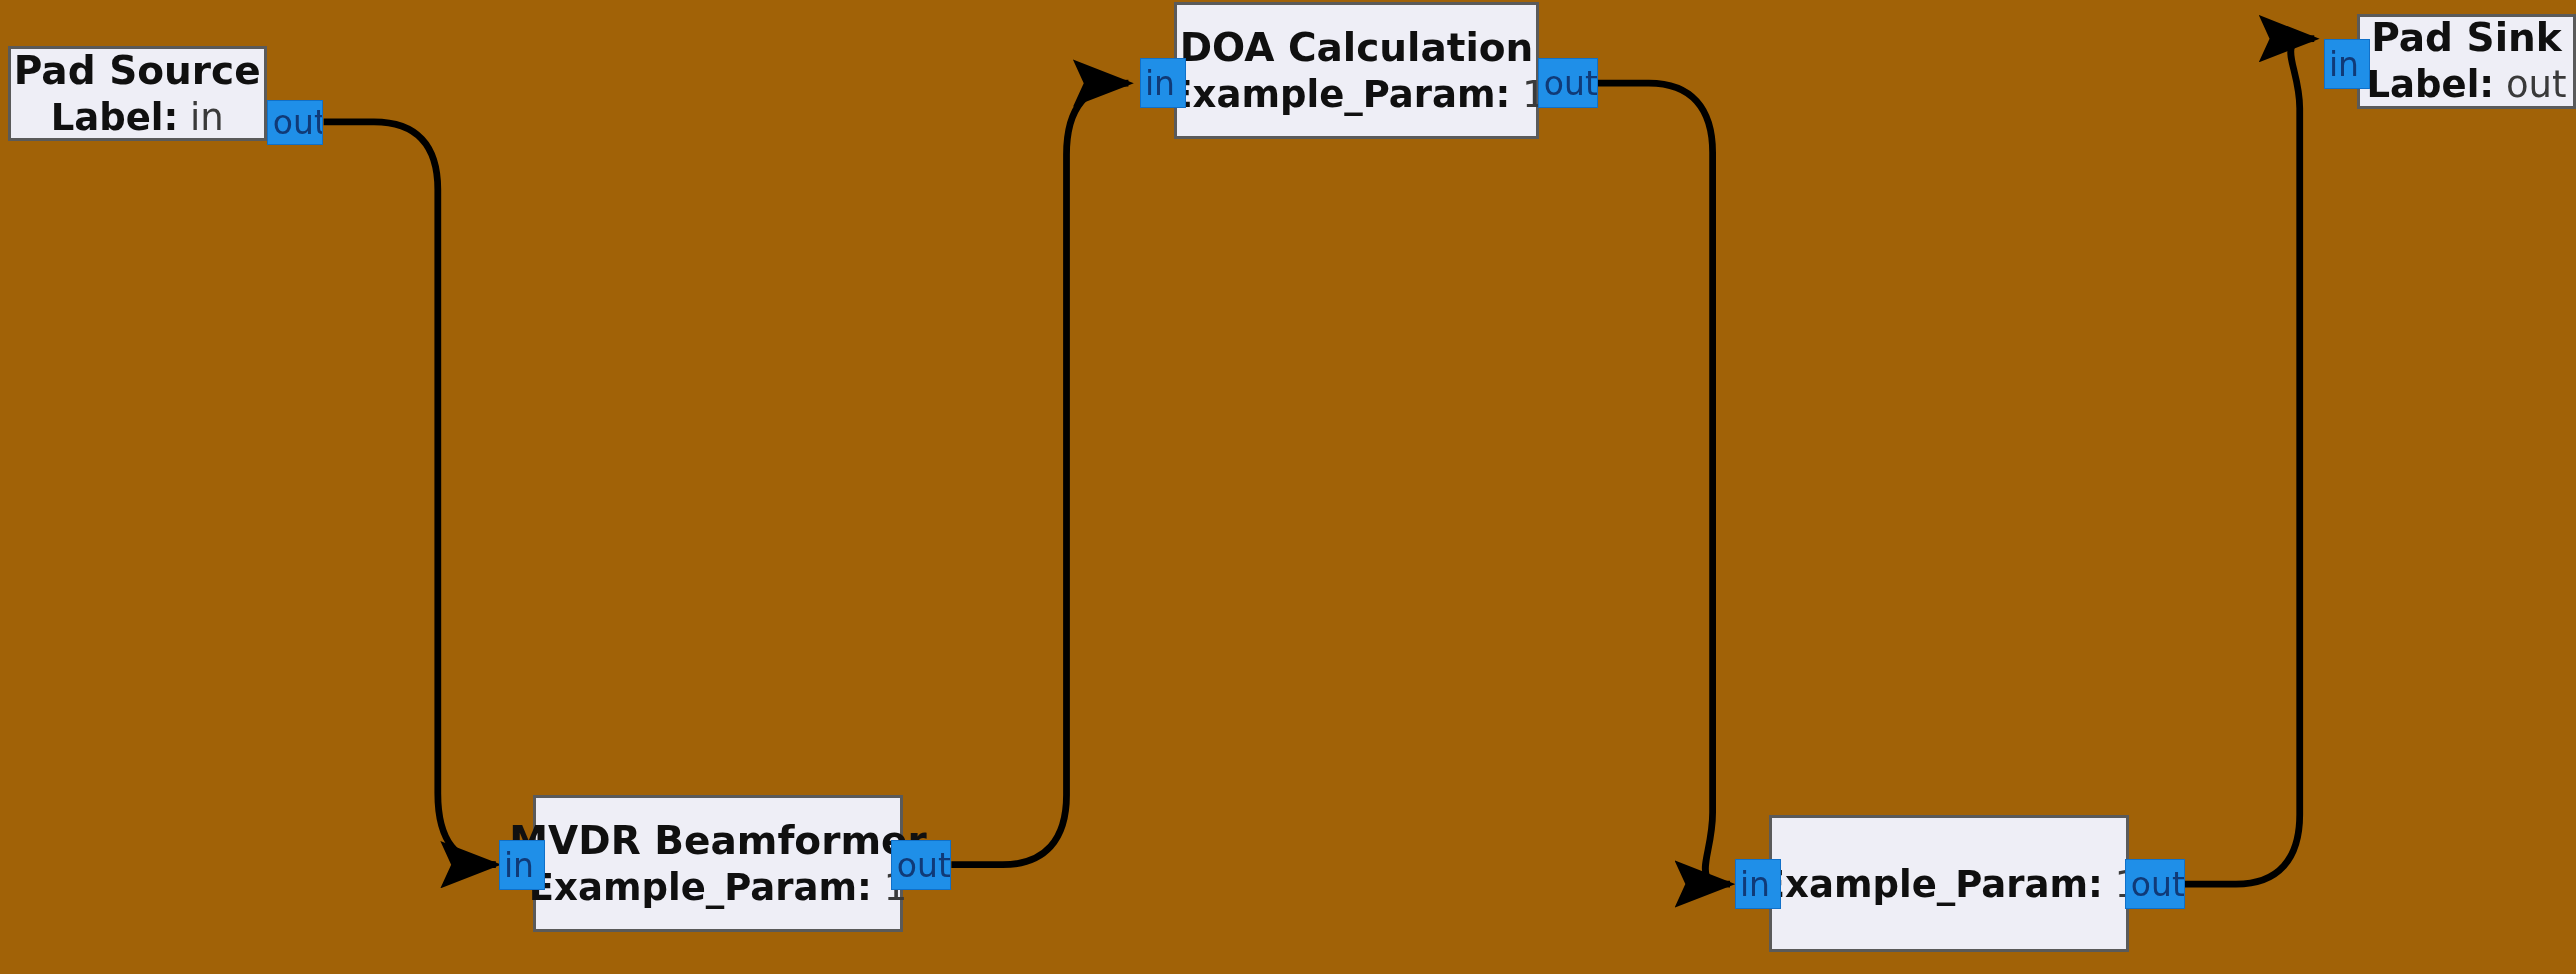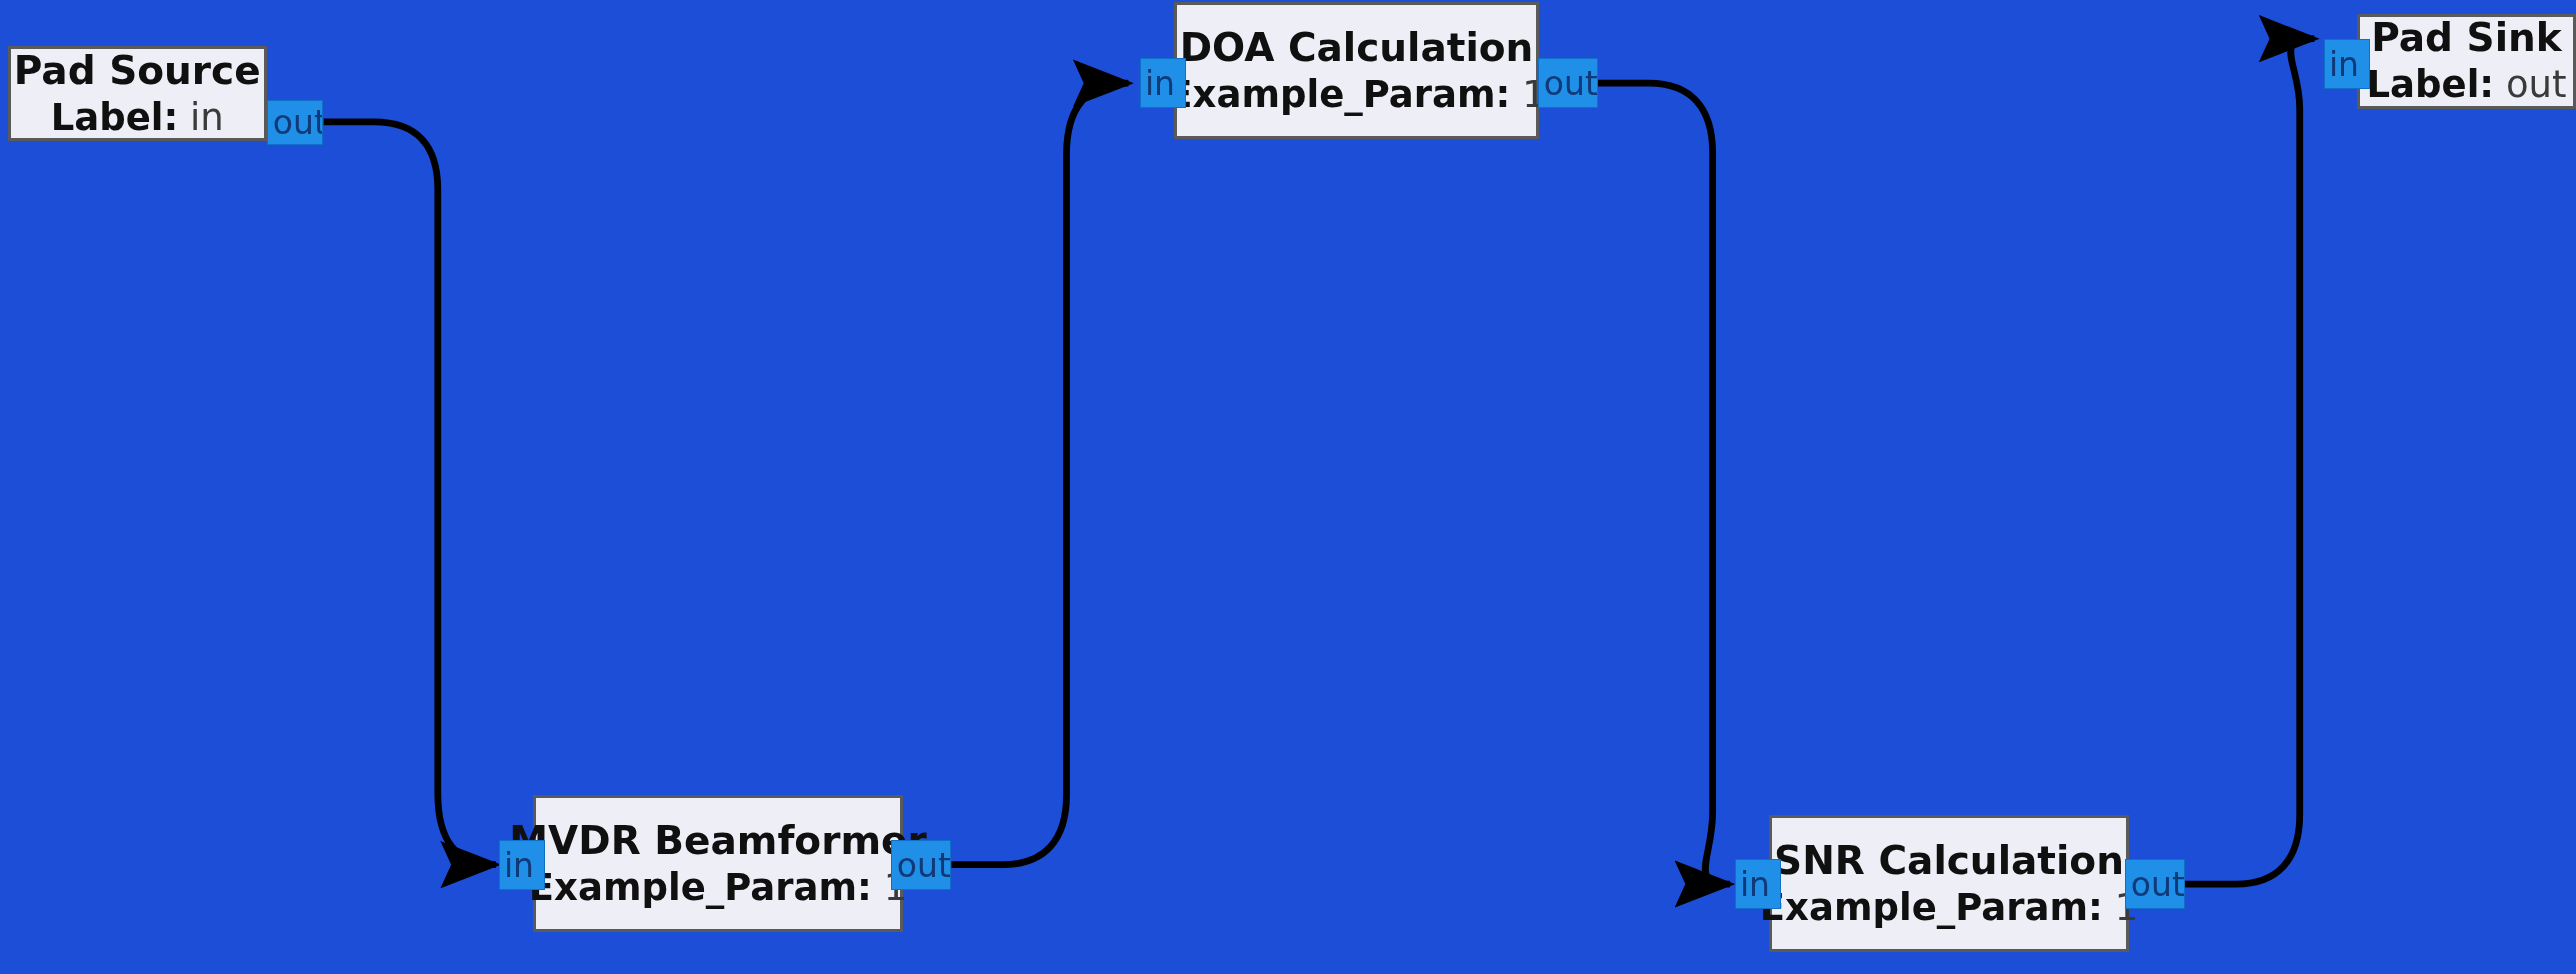--- a/index.html
+++ b/index.html
@@ -67,21 +67,21 @@
     padding-left:3.9px;
     z-index:9;
     white-space:nowrap;
     overflow:hidden;
   }
   .port.out{ justify-content:flex-start; padding-left:4.8px; }
 </style>
 </head>
 <body>
 
-<div id="canvas" style="width: 2576px; height: 974px; background: #1d4ed8;">
+<div id="canvas" style="width: 2576px; height: 974px; background: #a16207;">
 
   <svg id="wire-layer" viewBox="0 0 2662 1007" xmlns="http://www.w3.org/2000/svg">
     <defs>
       <marker id="arrowhead" markerWidth="9" markerHeight="7" refX="8.2" refY="3.5" orient="auto" markerUnits="strokeWidth">
         <path d="M 0 0 L 9 3.5 L 0 7 L 1.6 3.5 Z" fill="#000000"></path>
       </marker>
     </defs>
     <g id="wires">
         <path d="M 334 126 L 386 126 C 430 126 452 150 452 196 L 452 820 C 452 868 470 894 512 894" fill="none" stroke="#000000" stroke-width="7" stroke-linecap="butt" marker-end="url(#arrowhead)" id="conn-padsource-mvdr"></path>
         <path d="M 983 894 L 1036 894 C 1080 894 1102 868 1102 822 L 1102 160 C 1102 112 1122 86 1166 86" fill="none" stroke="#000000" stroke-width="7" stroke-linecap="butt" marker-end="url(#arrowhead)" id="conn-mvdr-doa"></path>
@@ -102,21 +102,20 @@
       </div>
       <div class="port in" id="mvdr-in" style="left: 499px; top: 840px; width: 46px; height: 50px; background: rgb(31, 143, 232); border-color: rgb(16, 112, 200); color: rgb(16, 58, 119);">in</div>
       <div class="port out" id="mvdr-out" style="left: 891px; top: 840px; width: 60px; height: 50px; background: rgb(31, 143, 232); border-color: rgb(16, 112, 200); color: rgb(16, 58, 119);">out</div>
       <div class="block" id="doa-calculation" style="left: 1174px; top: 2px; width: 365px; height: 137px; background: rgb(238, 238, 246); border-color: rgb(90, 90, 90);">
         <div class="block-title">DOA Calculation</div>
         <div class="block-param"><span class="param-key">Example_Param:</span> <span class="param-val">1</span></div>
       </div>
       <div class="port in" id="doa-in" style="left: 1140px; top: 58px; width: 46px; height: 50px; background: rgb(31, 143, 232); border-color: rgb(16, 112, 200); color: rgb(16, 58, 119);">in</div>
       <div class="port out" id="doa-out" style="left: 1538px; top: 58px; width: 60px; height: 50px; background: rgb(31, 143, 232); border-color: rgb(16, 112, 200); color: rgb(16, 58, 119);">out</div>
       <div class="block" id="snr-calculation" style="left: 1769px; top: 815px; width: 360px; height: 137px; background: rgb(238, 238, 246); border-color: rgb(90, 90, 90);">
-        <div class="block-title">SNR Calculation</div>
         <div class="block-param"><span class="param-key">Example_Param:</span> <span class="param-val">1</span></div>
       </div>
       <div class="port in" id="snr-in" style="left: 1735px; top: 859px; width: 46px; height: 50px; background: rgb(31, 143, 232); border-color: rgb(16, 112, 200); color: rgb(16, 58, 119);">in</div>
       <div class="port out" id="snr-out" style="left: 2125px; top: 859px; width: 60px; height: 50px; background: rgb(31, 143, 232); border-color: rgb(16, 112, 200); color: rgb(16, 58, 119);">out</div>
       <div class="block" id="pad-sink" style="left: 2357px; top: 13.5px; width: 219px; height: 95px; background: rgb(238, 238, 246); border-color: rgb(90, 90, 90);">
         <div class="block-title">Pad Sink</div>
         <div class="block-param"><span class="param-key">Label:</span> <span class="param-val">out</span></div>
       </div>
       <div class="port in" id="pad-sink-in" style="left: 2324px; top: 39px; width: 46px; height: 50px; background: rgb(31, 143, 232); border-color: rgb(16, 112, 200); color: rgb(16, 58, 119);">in</div>
     </div>

